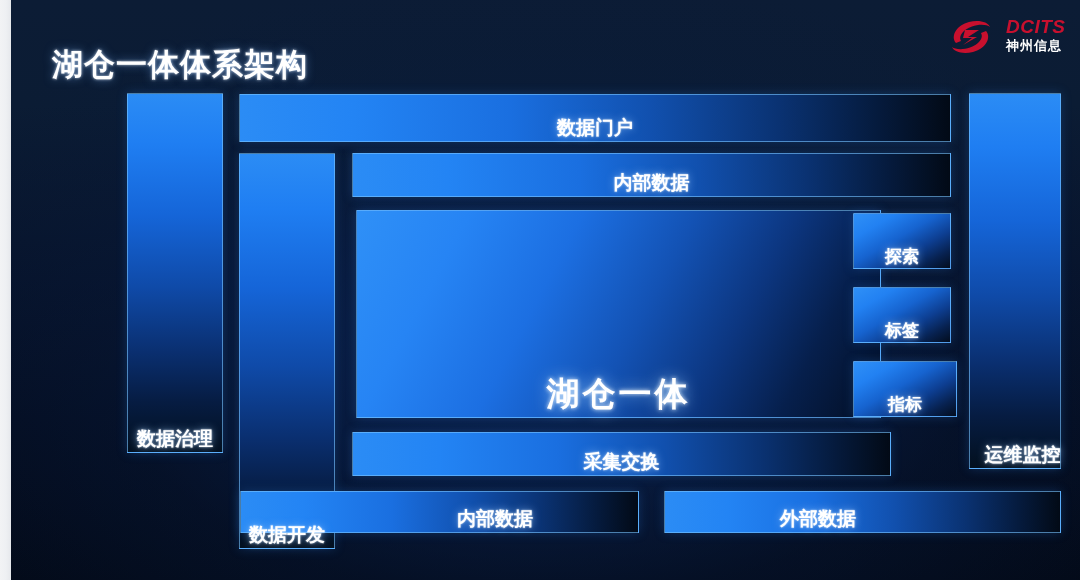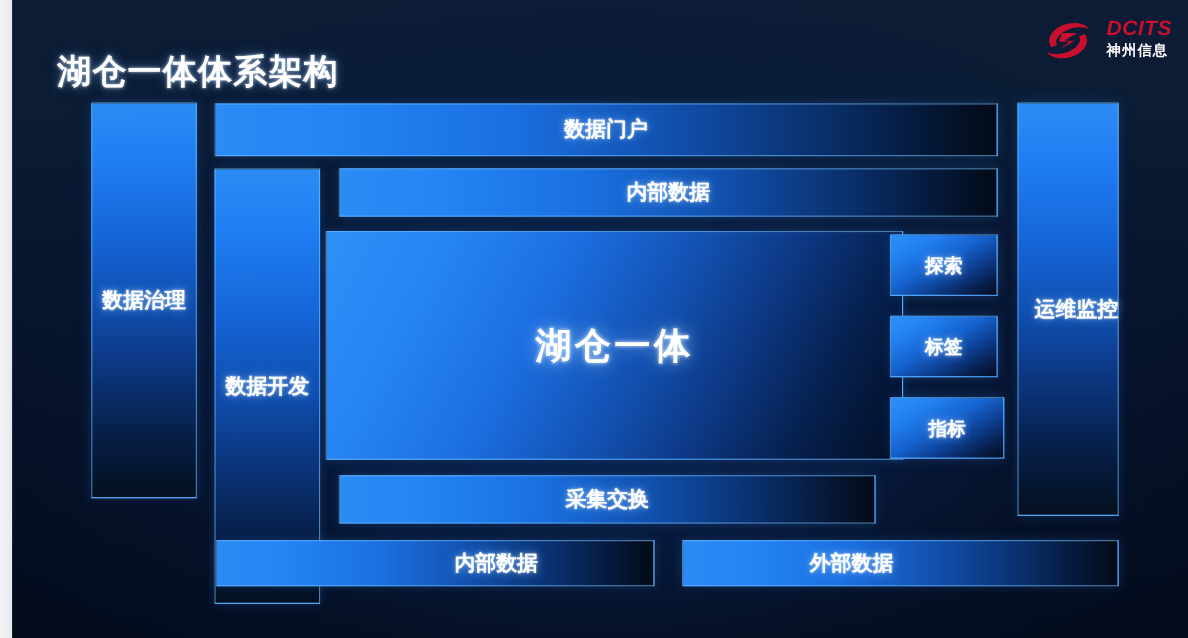--- a/index.html
+++ b/index.html
@@ -63,26 +63,27 @@
   #logo-cn {
     font-size: 13px; font-weight: bold; color: #ffffff;
     letter-spacing: 1px; line-height: 16px; margin-top: 1px;
   }
 
   
   .box {
     position: absolute;
     border: 1px solid rgba(120,195,255,0.62);
     display: flex;
-    align-items: center;
+    align-items: flex-end;
     justify-content: center;
     color: #ffffff;
     font-weight: bold;
     text-shadow: 0 0 9px rgba(150,200,255,0.75), 0 0 2px rgba(255,255,255,0.9);
     box-shadow: 0 0 10px rgba(40,110,200,0.30);
+    margin-left: 44px;
   }
   .box .lbl { position: relative; z-index: 2; white-space: nowrap; }
 
   
   .grad-v {
     background: linear-gradient(180deg,
       #2b8cf5 0%,
       #1f7ef2 14%,
       #1565d8 34%,
       #0f4aa8 54%,
@@ -164,37 +165,37 @@
   </div>
 
   <div class="box grad-h f20" style="left:195px; top:94px; width:712px; height:48px;">
     <span class="lbl">数据门户</span>
   </div>
 
   <div class="box grad-h f20" style="left:308px; top:153px; width:599px; height:44px;">
     <span class="lbl">内部数据</span>
   </div>
 
-  <div class="box grad-diag f36" style="left:296px; top:210px; width:525px; height:208px;">
+  <div class="box grad-diag f36" style="left:312px; top:210px; width:525px; height:208px;">
     <span class="lbl">湖仓一体</span>
   </div>
 
   <div class="box grad-tile f17" style="left:809px; top:213px; width:98px; height:56px;">
     <span class="lbl">探索</span>
   </div>
 
   <div class="box grad-tile f17" style="left:809px; top:287px; width:98px; height:56px;">
     <span class="lbl">标签</span>
   </div>
 
   <div class="box grad-tile f17" style="left:809px; top:361px; width:104px; height:56px;font-family:Liberation Serif, serif;">
     <span class="lbl">指标</span>
   </div>
 
-  <div class="box grad-h f20" style="left:308px; top:432px; width:488px; height:44px;">
+  <div class="box grad-h f20" style="left:308px; top:432px; width:539px; height:44px;">
     <span class="lbl">采集交换</span>
   </div>
 
   <div class="box grad-h f20" style="left:196px; top:491px; width:399px; height:42px;">
     <span class="lbl lbl-left">内部数据</span>
   </div>
 
   <div class="box grad-h f20" style="left:620px; top:491px; width:397px; height:42px;padding-left:17px;">
     <span class="lbl lbl-right">外部数据</span>
   </div>

